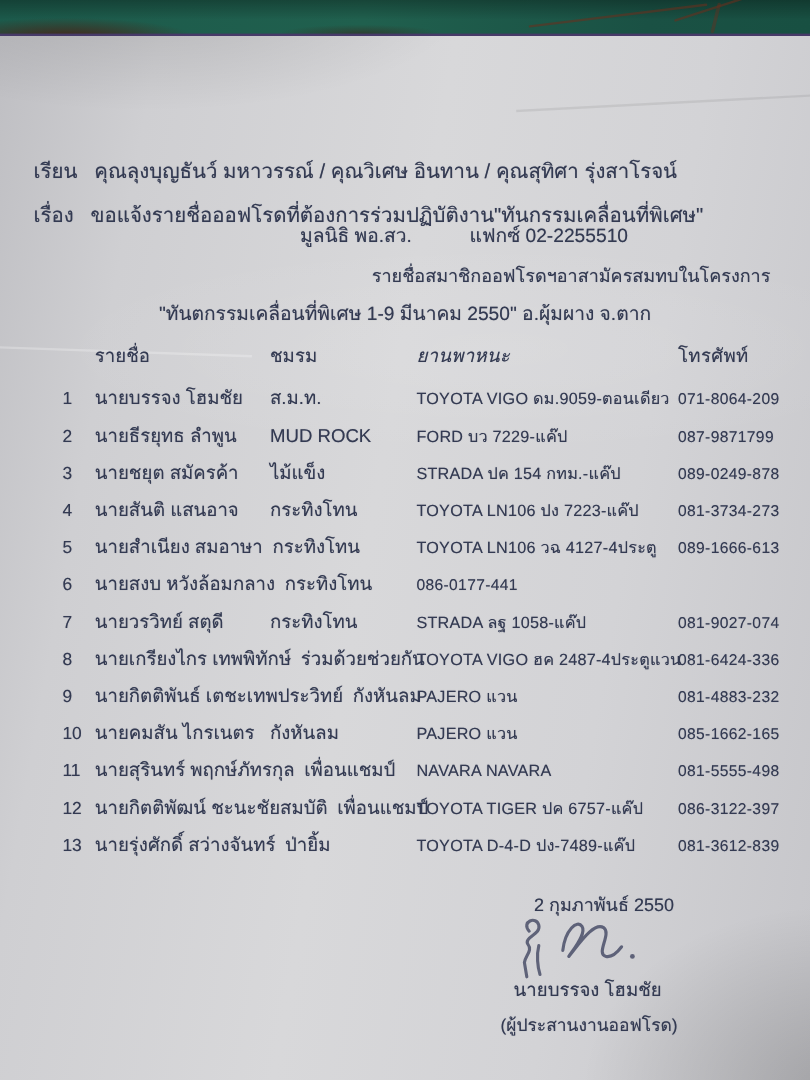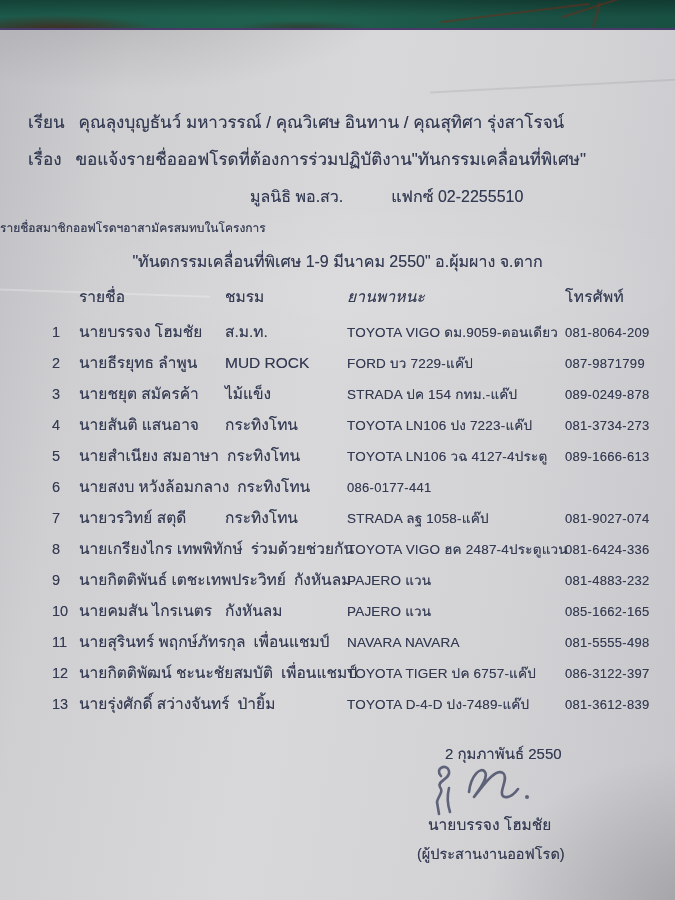--- a/index.html
+++ b/index.html
@@ -38,24 +38,24 @@
       radial-gradient(ellipse 500px 120px at 60% 30%, rgba(255,255,255,.10), rgba(255,255,255,0) 75%),
       linear-gradient(100deg,#bfbfc3 0%,#cfcfd2 16%,#d8d8da 46%,#d3d3d6 72%,#c6c6ca 100%);
     color:var(--ink);
   }
   .crease{position:absolute;left:430px;top:55px;width:250px;height:2px;background:rgba(0,0,0,.07);transform:rotate(-3deg);}
   .crease2{position:absolute;left:-10px;top:262px;width:220px;height:2px;background:rgba(255,255,255,.25);transform:rotate(2deg);}
 
   .txt{position:absolute;white-space:nowrap;color:var(--ink);text-shadow:0 0 .6px rgba(51,58,82,.55);}
   .to-line{top:78px;left:28px;font-size:17px;}
   .subject-line{top:115px;left:28px;font-size:17px;}
-  .label{display:inline-block;margin-right:14px;}
+  .label{display:inline-block;margin-right:14px;margin-top:20px;}
   .org-line{top:154px;left:250px;font-size:16px;}
   .org-line .fax{margin-left:48px;}
-  .title1{top:188px;left:0;width:642px;text-align:left;font-size:12px;}
+  .title1{top:188px;left:0;width:642px;text-align:right;font-size:15px;}
   .title2{top:219px;left:0;width:675px;text-align:center;font-size:16px;}
 
   
   .roster{position:absolute;top:254px;left:0;width:675px;}
   .row{
     display:grid;
     grid-template-columns:27px 268px 218px auto;
     padding-left:52px;
     height:31px;
     align-items:baseline;
@@ -118,21 +118,21 @@
         <span class="cell-vehicle" style="font-size:15.5px;font-style:italic;">ยานพาหนะ</span>
         <span class="cell-phone" style="font-size:15.5px;">โทรศัพท์</span>
       </div>
       <div id="rows-container">
   <div class="row">
     <span class="cell-num">1</span>
     <span class="cell-nameclub">
       <span class="name">นายบรรจง  โฮมชัย</span><span class="club">ส.ม.ท.</span>
     </span>
     <span class="cell-vehicle">TOYOTA VIGO  ดม.9059-ตอนเดียว</span>
-    <span class="cell-phone">081-8064-209</span>
+    <span class="cell-phone">071-8064-209</span>
   </div>
 
   <div class="row">
     <span class="cell-num">2</span>
     <span class="cell-nameclub">
       <span class="name">นายธีรยุทธ  ลำพูน</span><span class="club">MUD ROCK</span>
     </span>
     <span class="cell-vehicle">FORD  บว 7229-แค๊ป</span>
     <span class="cell-phone">087-9871799</span>
   </div>

